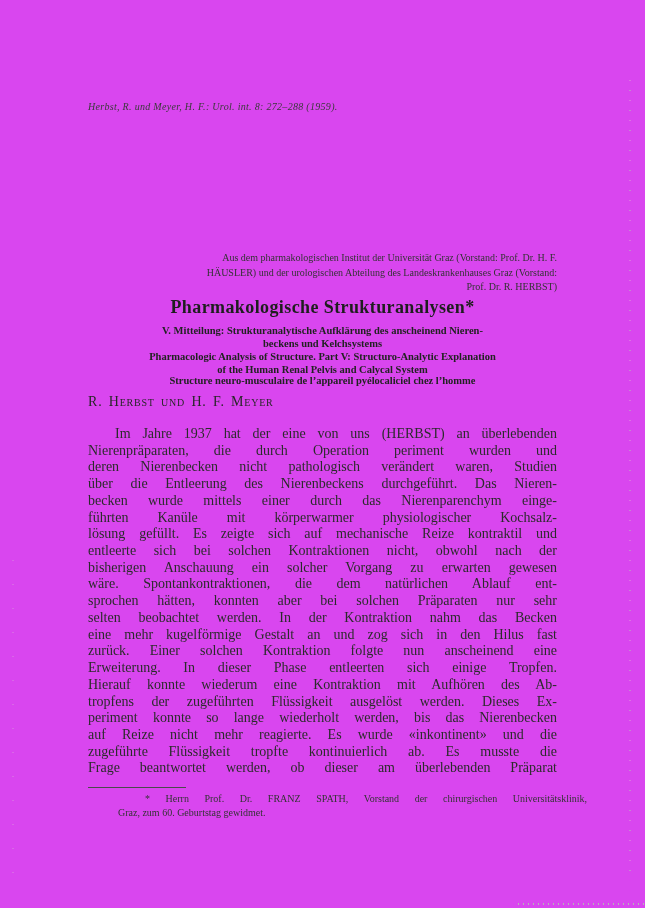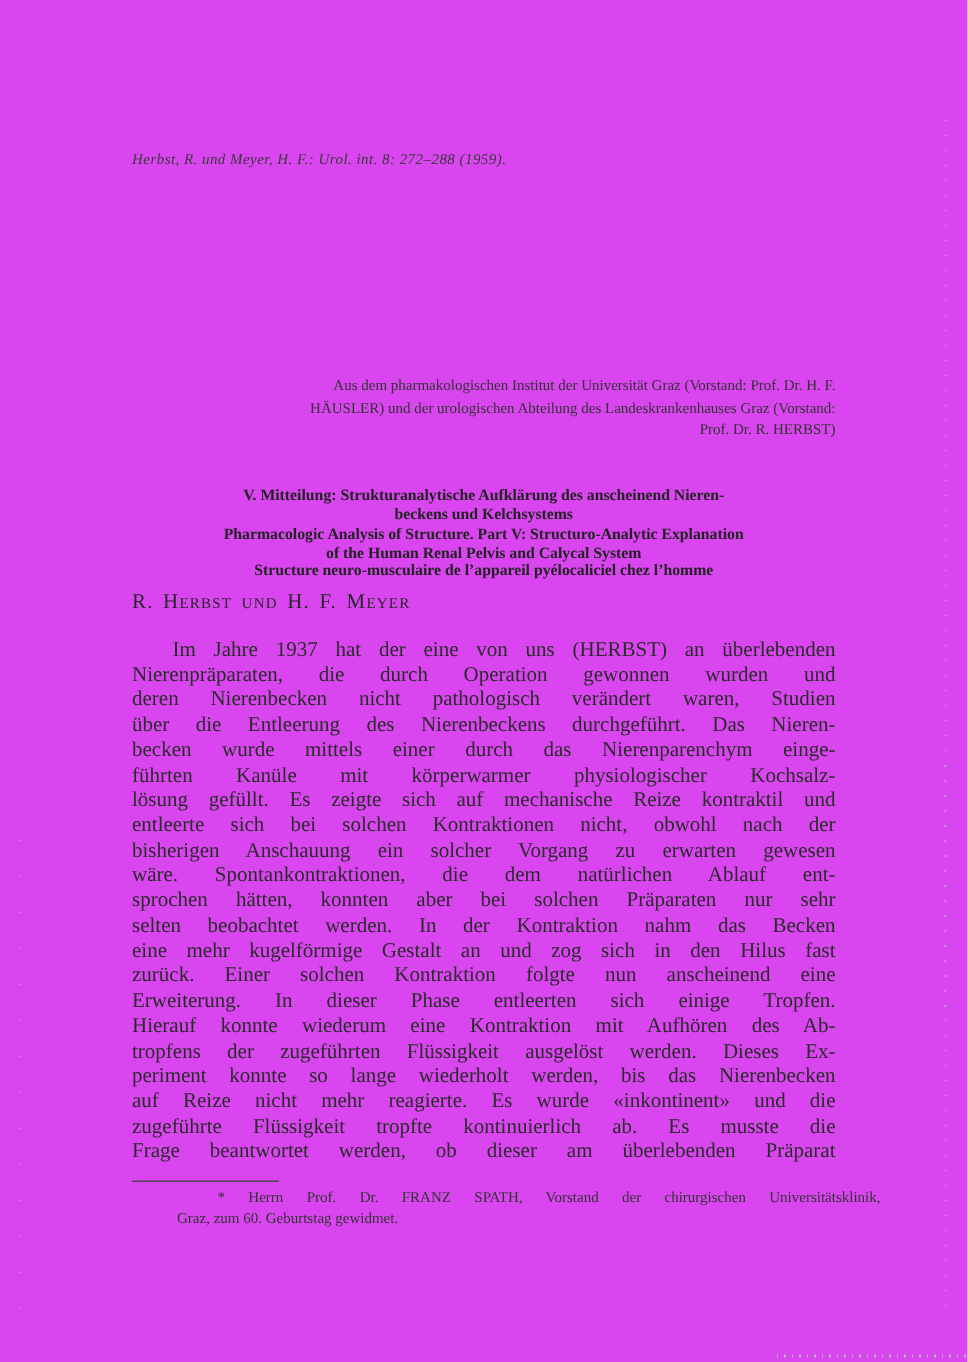--- a/index.html
+++ b/index.html
@@ -155,38 +155,39 @@
 <div class="page">
 
   <div class="citation">Herbst, R. und Meyer, H. F.: Urol. int. 8: 272–288 (1959).</div>
 
   <div class="affiliation">
     <div>Aus dem pharmakologischen Institut der Universität Graz (Vorstand: Prof. Dr. H. F.</div>
     <div>HÄUSLER) und der urologischen Abteilung des Landeskrankenhauses Graz (Vorstand:</div>
     <div>Prof. Dr. R. HERBST)</div>
   </div>
 
+  <h1 class="title">Pharmakologische Strukturanalysen*</h1>
 
   <div class="subtitle subtitle-de">
     <div>V. Mitteilung: Strukturanalytische Aufklärung des anscheinend Nieren-</div>
     <div>beckens und Kelchsystems</div>
   </div>
 
   <div class="subtitle subtitle-en">
     <div>Pharmacologic Analysis of Structure. Part V: Structuro-Analytic Explanation</div>
     <div>of the Human Renal Pelvis and Calycal System</div>
   </div>
 
   <div class="subtitle subtitle-fr">Structure neuro-musculaire de l’appareil pyélocaliciel chez l’homme</div>
 
   <div class="authors">R. Herbst und H. F. Meyer</div>
 
   <div class="body-text">
     <div class="body-line indent">Im Jahre 1937 hat der eine von uns (HERBST) an überlebenden</div>
-    <div class="body-line">Nierenpräparaten, die durch Operation gewonnen wurden und</div>
+    <div class="body-line">Nierenpräparaten, die durch Operation periment wurden und</div>
     <div class="body-line">deren Nierenbecken nicht pathologisch verändert waren, Studien</div>
     <div class="body-line">über die Entleerung des Nierenbeckens durchgeführt. Das Nieren-</div>
     <div class="body-line">becken wurde mittels einer durch das Nierenparenchym einge-</div>
     <div class="body-line">führten Kanüle mit körperwarmer physiologischer Kochsalz-</div>
     <div class="body-line">lösung gefüllt. Es zeigte sich auf mechanische Reize kontraktil und</div>
     <div class="body-line">entleerte sich bei solchen Kontraktionen nicht, obwohl nach der</div>
     <div class="body-line">bisherigen Anschauung ein solcher Vorgang zu erwarten gewesen</div>
     <div class="body-line">wäre. Spontankontraktionen, die dem natürlichen Ablauf ent-</div>
     <div class="body-line">sprochen hätten, konnten aber bei solchen Präparaten nur sehr</div>
     <div class="body-line">selten beobachtet werden. In der Kontraktion nahm das Becken</div>

